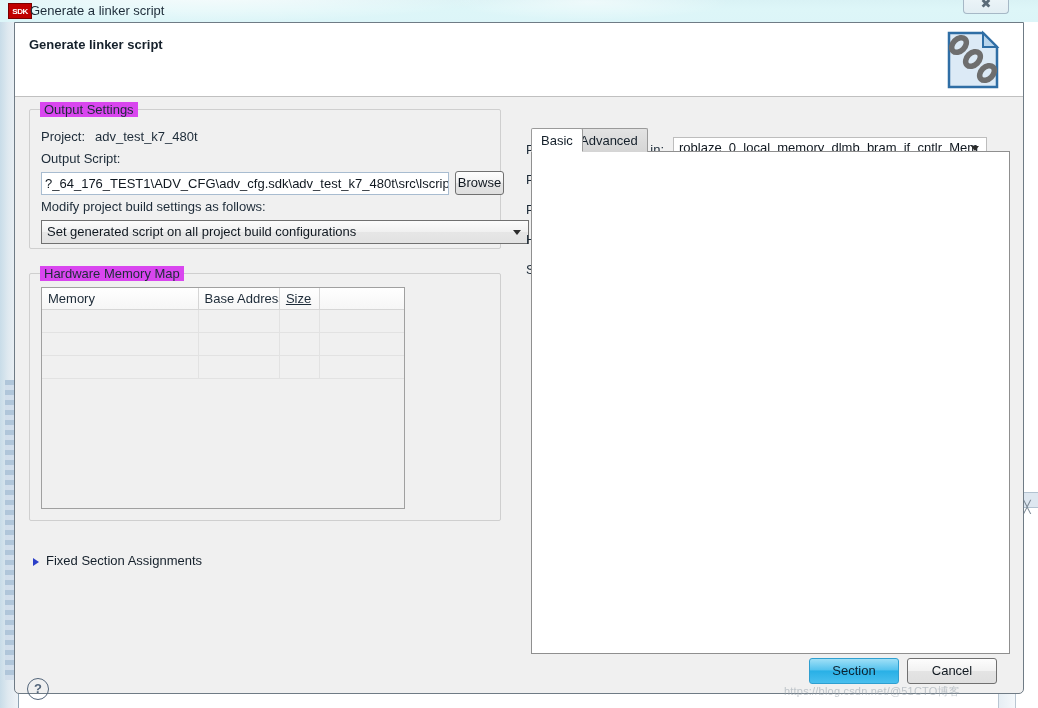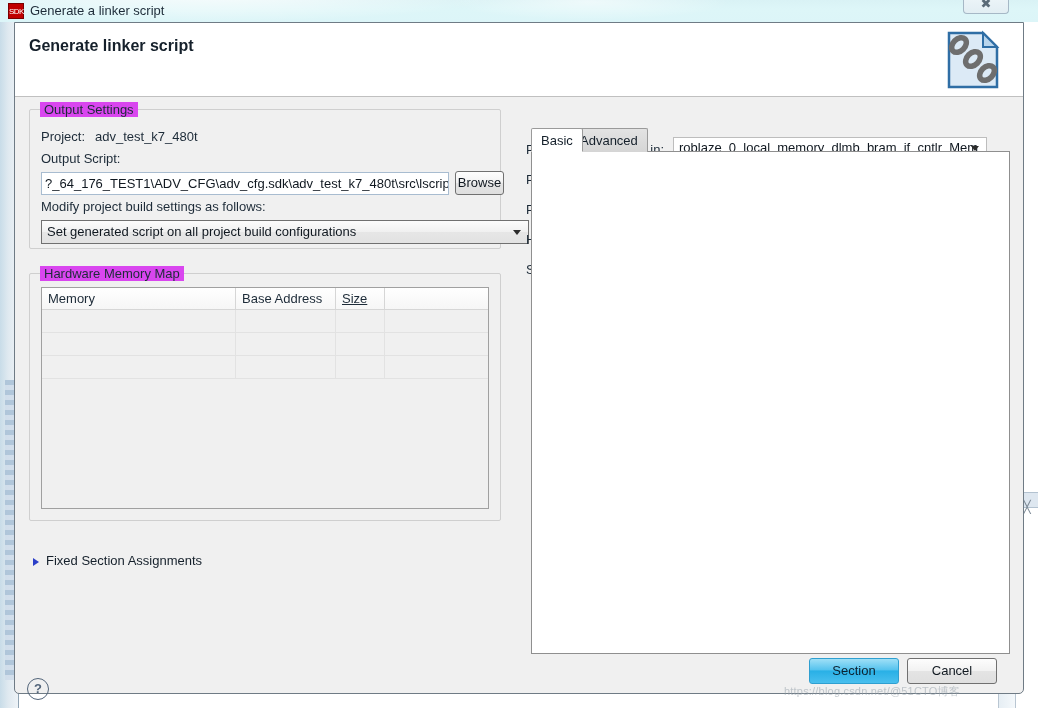--- a/index.html
+++ b/index.html
@@ -88,26 +88,26 @@
     position: absolute;
     left: 0; top: 0;
     width: 1038px; height: 22px;
     background: radial-gradient(ellipse 420px 40px at 210px -6px, rgba(255,255,255,.85), rgba(255,255,255,0) 70%),
                 radial-gradient(ellipse 200px 26px at 590px 2px, rgba(255,255,255,.55), rgba(255,255,255,0) 70%);
     pointer-events: none;
   }
   .title-icon {
     position: absolute;
     left: 8px; top: 3px;
-    width: 16px; height: 16px;
+    width: 24px; height: 16px;
     background: #c00000;
     border: 1px solid #7a0000;
     color: #ffffff;
     font-size: 8px;
-    font-weight: normal;
+    font-weight: bold;
     font-family: "Liberation Sans", sans-serif;
     line-height: 15px;
     text-align: center;
     letter-spacing: -.5px;
     box-sizing: border-box;
   }
   .title-text {
     position: absolute;
     left: 30px; top: 3px;
     font-size: 13px;
@@ -147,21 +147,21 @@
     position: absolute;
     left: 0; top: 0;
     width: 1008px; height: 74px;
     background: #ffffff;
     border-bottom: 1px solid #c0c0c0;
     box-sizing: border-box;
   }
   .header-title {
     position: absolute;
     left: 14px; top: 14px;
-    font-size: 16px;
+    font-size: 13px;
     font-weight: bold;
     color: #15202b;
   }
   .header-sub {
     position: absolute;
     left: 24px; top: 37px;
     font-size: 13px;
     color: #1d2b38;
   }
   .header-icon {
@@ -435,21 +435,21 @@
     <div class="btn" style="left:440px; top:148px; width:49px; height:24px; line-height:22px;">Browse</div>
     <div class="lbl" style="left:26px; top:176px;">Modify project build settings as follows:</div>
     <div class="combo" style="left:26px; top:197px; width:488px; height:24px;">
       <span>Set generated script on all project build configurations</span>
       <span class="arrow"></span>
     </div>
 
     <div class="group" style="left:14px; top:250px; width:472px; height:248px;">
       <div class="group-title">Hardware Memory Map</div>
     </div>
-    <div class="table" style="left:26px; top:264px; width:448px; height:222px;">
+    <div class="table" style="left:26px; top:264px; width:364px; height:222px;">
       <div class="thead">
         <div class="th" style="width:194px;">Memory</div>
         <div class="th" style="width:100px;">Base Address</div>
         <div class="th" style="width:49px;text-decoration:underline;">Size</div>
         <div class="th" style="width:103px; border-right:none;"></div>
       </div>
       <div class="trow">
         <div class="td" style="width:194px;"></div>
         <div class="td" style="width:100px;"></div>
         <div class="td" style="width:49px;"></div>

